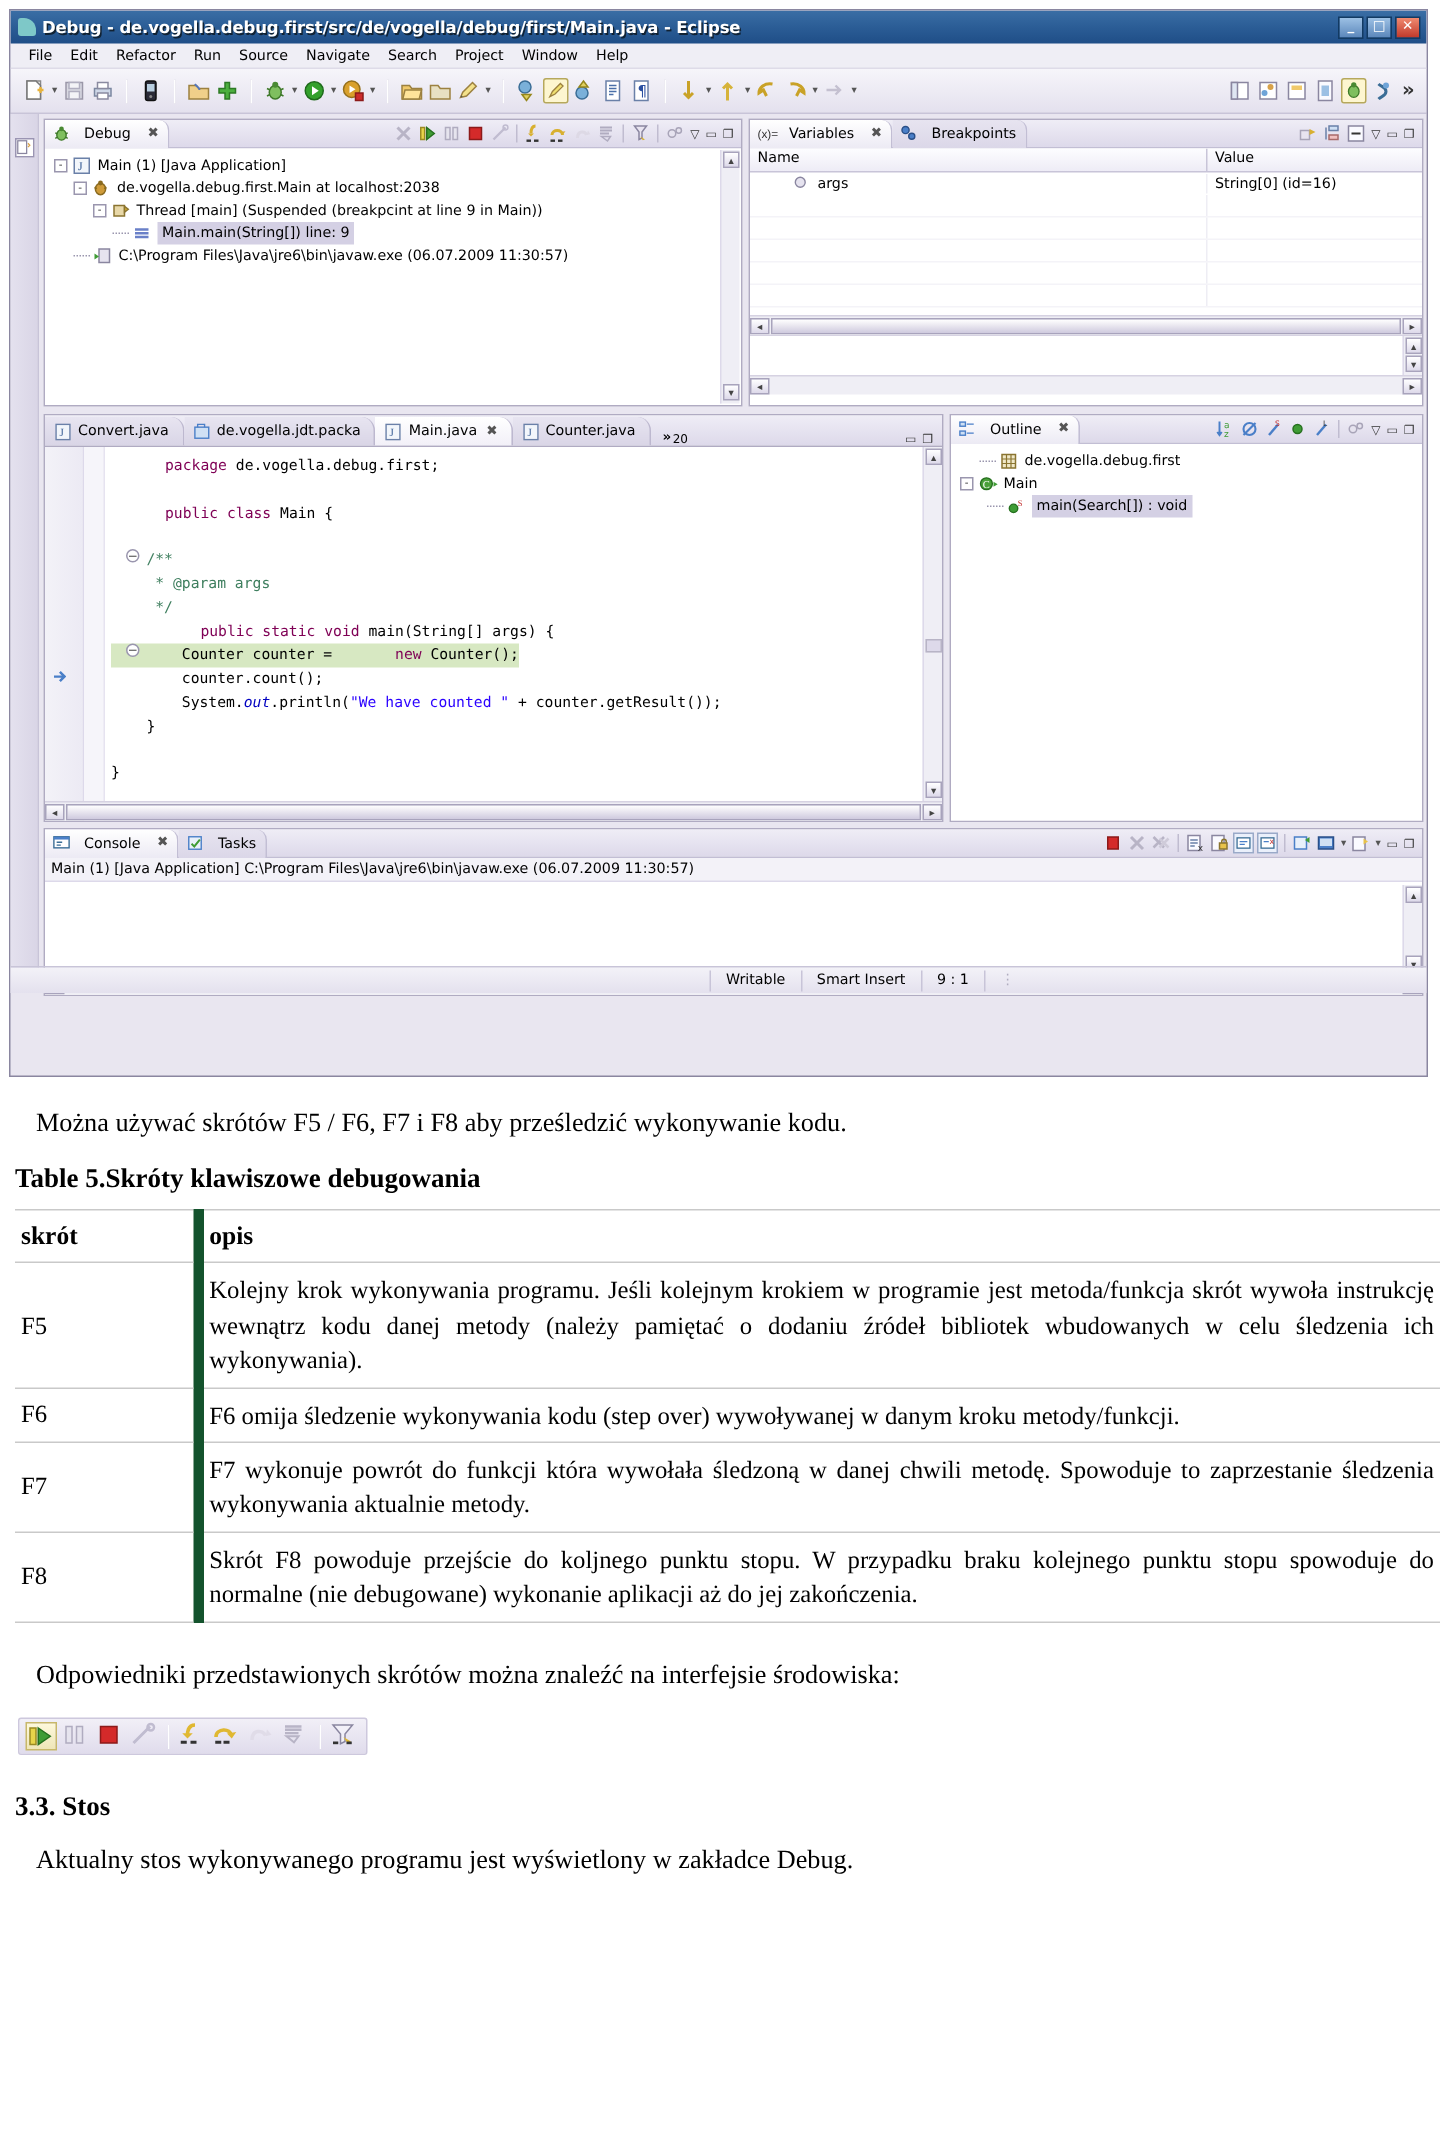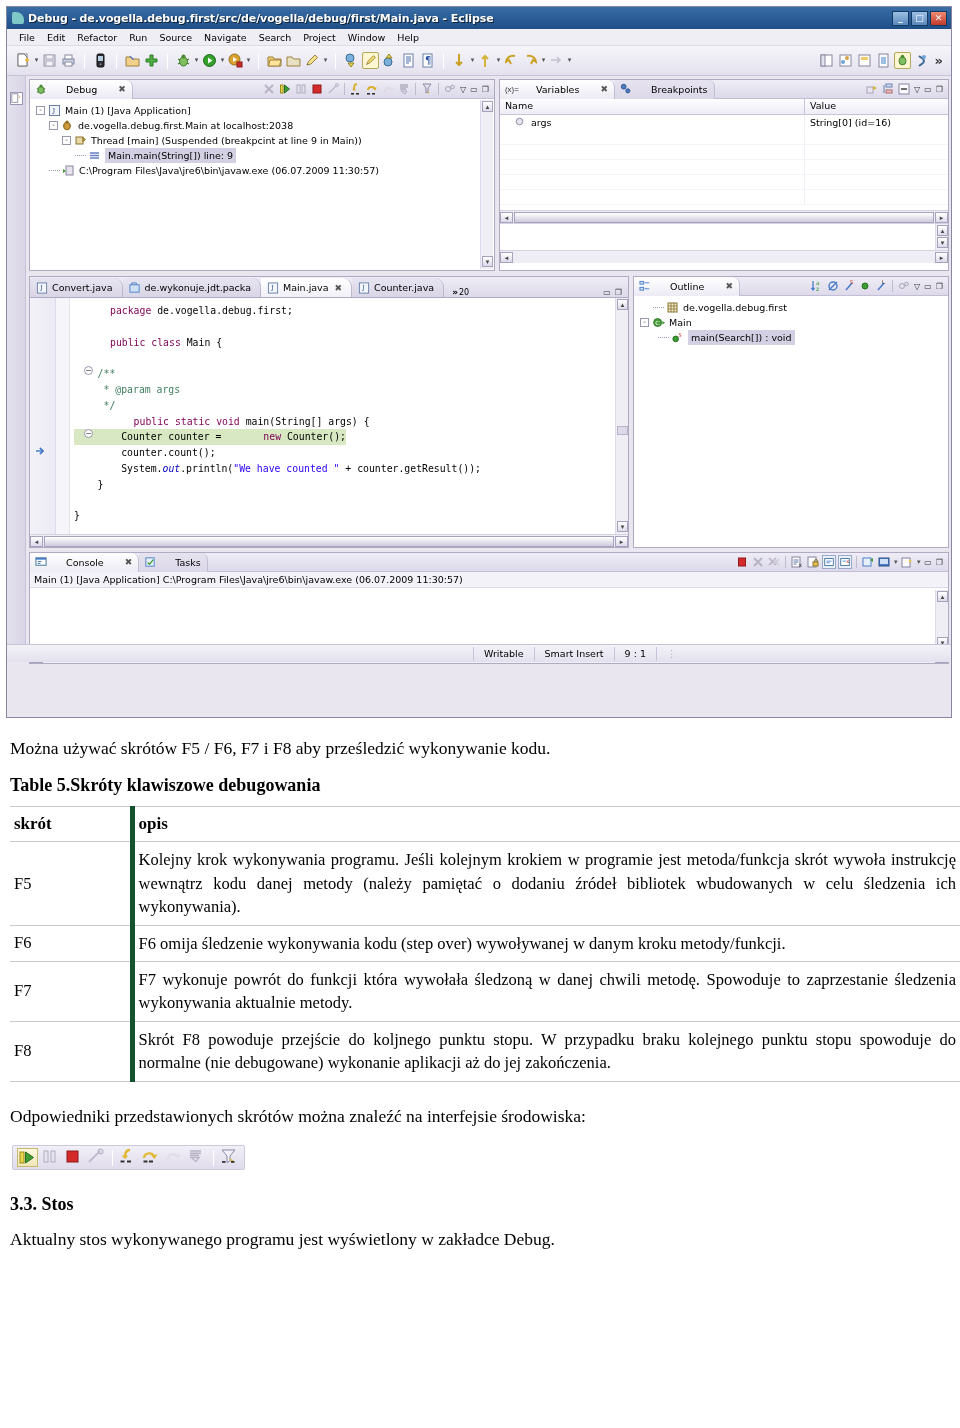--- a/index.html
+++ b/index.html
@@ -94,21 +94,21 @@
   .fastbar-ico { margin:16px auto 0; width:13px; height:13px; background:#fff; border:1px solid #9b95b3; }
 
   .panel { position:absolute; background:#fff; border:1px solid #b0abc2; }
   .panel-head {
     height:19px; display:flex; align-items:center;
     background:linear-gradient(to bottom,#efedf6,#ddd9ea);
     border-bottom:1px solid #c2bed4;
     position:relative;
   }
   .vtab {
-    display:flex; align-items:center; gap:19px;
+    display:flex; align-items:center; gap:9px;
     height:19px; padding:0 6px 0 5px;
     font-size:9.5px; white-space:nowrap;
     background:linear-gradient(to bottom,#ffffff,#eceaf4);
     border-right:1px solid #c2bed4;
     border-top-right-radius:7px;
     font-weight:normal;
   }
   .vtab.inactive { background:linear-gradient(to bottom,#e7e4f0,#dbd7e8); }
   .vtab-x { font-size:9px; color:#555; margin-left:2px; }
   .vicon { width:12px; height:12px; display:inline-block; position:relative; }
@@ -128,21 +128,21 @@
   .tdash { width:11px; border-top:1px dotted #9a96ae; height:1px; margin-right:2px; flex:0 0 auto;}
   .ticon { width:13px; height:13px; margin-right:4px; flex:0 0 auto; position:relative; }
   .tsel { background:#d4d0e4; padding:0 3px; }
 
   
   .vt-head { display:flex; height:16px; background:linear-gradient(to bottom,#fdfdff,#eeecf6);
              border-bottom:1px solid #c8c4d8; font-size:9.5px; }
   .vt-head div { padding:1px 0 0 5px; }
   .vt-c1 { width:305px; border-right:1px solid #c8c4d8; }
   .vt-row { display:flex; height:15px; font-size:9.5px; align-items:center; }
-  .vt-row .c1 { width:305px; border-right:1px solid #eeedf4; display:flex;align-items:center;padding-left:14px; }
+  .vt-row .c1 { width:305px; border-right:1px solid #eeedf4; display:flex;align-items:center;padding-left:28px; }
   .vt-row .c2 { padding-left:5px; }
   .vt-stripe { border-bottom:1px solid #f4f3f8; height:15px; display:flex;}
   .vt-stripe .c1 { width:305px;border-right:1px solid #eeedf4;}
 
   
   .hscroll { height:13px; background:#efeef5; border-top:1px solid #d6d2e2; display:flex; align-items:center; }
   .hs-btn { width:13px; height:11px; border:1px solid #a8a3bc; background:linear-gradient(to bottom,#fff,#ddd9ea);
             font-size:7px; text-align:center; line-height:10px; color:#444; }
   .hs-thumb { height:11px; background:linear-gradient(to bottom,#fff,#cfcade); border:1px solid #a8a3bc; }
   .vs-btn { width:11px; height:11px; margin:1px; border:1px solid #a8a3bc;
@@ -180,29 +180,29 @@
   .statusbar {
     position:absolute; bottom:0; left:0; right:0; height:18px;
     background:linear-gradient(to bottom,#f3f2f8,#e4e1ee);
     border-top:1px solid #c8c4d8;
     display:flex; align-items:center; font-size:9.5px;
   }
   .sb-cell { padding:0 10px; border-left:1px solid #c8c4d8; height:14px; display:flex; align-items:center; }
 
   
   .doc { padding:18px 8px 0 10px; }
-  .para { font-size:17.5px; line-height:1.45; margin:0 0 14px 0; }
+  .para { font-size:17.5px; line-height:1.45; margin:0 0 14px 14px; }
   .tbl-title { font-size:18px; font-weight:bold; margin:10px 0 10px 0; }
   table.kb { width:952px; border-collapse:collapse; margin-bottom:22px; }
   table.kb td, table.kb th {
     border-top:1px solid #c9c9c9; border-bottom:1px solid #c9c9c9;
     vertical-align:middle; padding:6px 6px 6px 4px;
     font-size:16.5px;
   }
-  table.kb .colA { width:122px; border-right:5px solid #14532d; vertical-align:middle;margin-left:48px; }
+  table.kb .colA { width:122px; border-right:7px solid #14532d; vertical-align:middle;margin-left:48px; }
   table.kb thead th { text-align:left; font-weight:bold; font-size:17px; padding:7px 6px 7px 4px;}
   table.kb td.desc { text-align:justify; line-height:1.42; }
 
   .fig-toolbar {
     display:inline-flex; align-items:center;
     background:linear-gradient(to bottom,#f1eff7,#e0dcec);
     border:1px solid #cdc8dd; border-radius:2px;
     padding:2px 3px; margin:2px 0 4px 2px;
   }
   .fig-ico { width:21px; height:19px; margin:0 1px; position:relative; display:inline-block; }
@@ -720,21 +720,21 @@
           </span>
           <span>Convert.java</span>
         </div>
         <div class="etab">
           <span class="vicon">
             <svg width="12" height="12" viewBox="0 0 13 13">
                 <rect x="1" y="3" width="10" height="8" fill="#cfe0f4" stroke="#4a7fc8"></rect>
                 <path d="M3 3V1h5v2" fill="none" stroke="#4a7fc8"></path>
               </svg>
           </span>
-          <span>de.wykonuje.jdt.packa</span>
+          <span>de.vogella.jdt.packa</span>
         </div>
         <div class="etab active">
           <span class="vicon">
             <svg width="12" height="12" viewBox="0 0 13 13">
                 <rect x="1.5" y="1" width="10" height="11" fill="#f2f6fb" stroke="#6a80a8"></rect>
                 <text x="4" y="9.5" font-size="8" fill="#3a5f96" font-family="serif">J</text>
               </svg>
           </span>
           <span>Main.java</span>
           <span class="vtab-x">✖</span>

